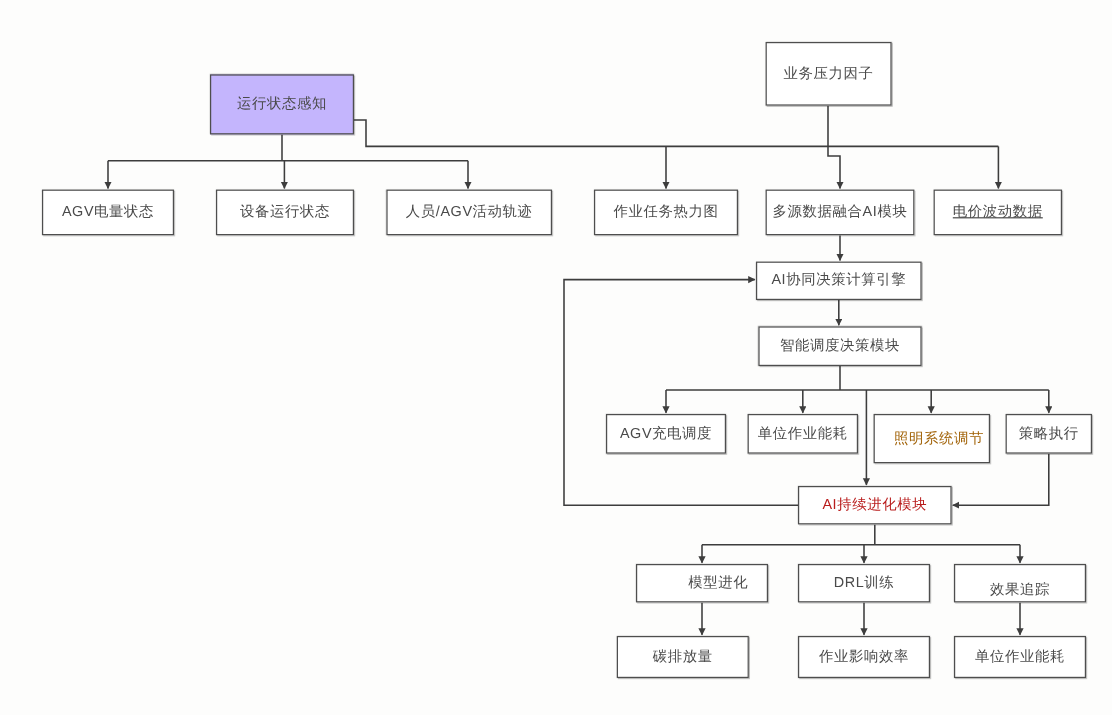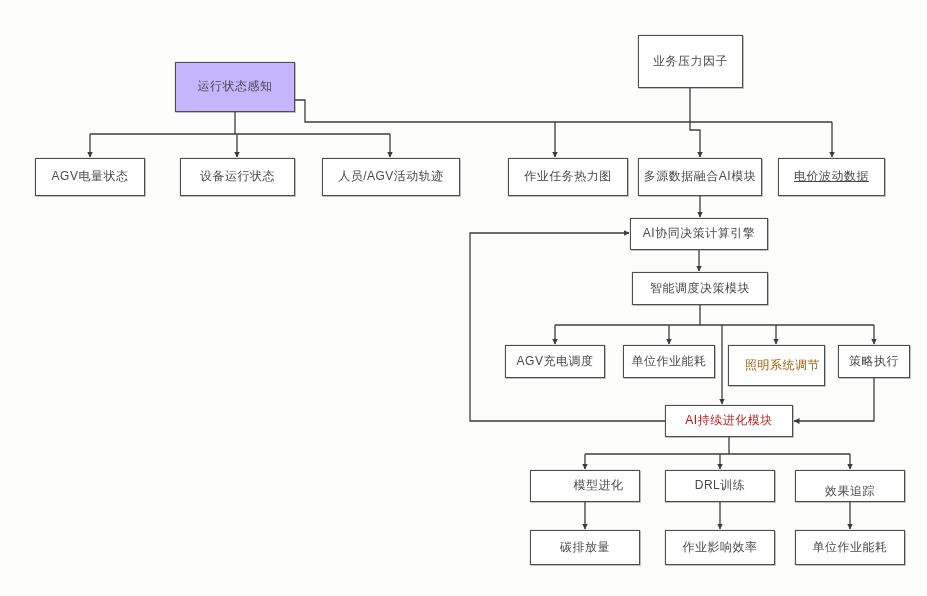--- a/index.html
+++ b/index.html
@@ -88,21 +88,21 @@
       </div>
       <div class="flow-node" style="left: 35px; top: 158px; width: 110px; height: 38px; background: rgb(255, 255, 255); border-color: rgb(78, 78, 78); color: rgb(74, 74, 74);">
         <span>AGV电量状态</span>
       </div>
       <div class="flow-node" style="left: 180px; top: 158px; width: 115px; height: 38px; background: rgb(255, 255, 255); border-color: rgb(78, 78, 78); color: rgb(74, 74, 74);">
         <span>设备运行状态</span>
       </div>
       <div class="flow-node" style="left: 322px; top: 158px; width: 138px; height: 38px; background: rgb(255, 255, 255); border-color: rgb(78, 78, 78); color: rgb(74, 74, 74);">
         <span>人员/AGV活动轨迹</span>
       </div>
-      <div class="flow-node" style="left: 495px; top: 158px; width: 120px; height: 38px; background: rgb(255, 255, 255); border-color: rgb(78, 78, 78); color: rgb(74, 74, 74); margin-left: 13px;">
+      <div class="flow-node" style="left: 495px; top: 158px; width: 120px; height: 38px; background: rgb(255, 255, 255); border-color: rgb(78, 78, 78); color: rgb(74, 74, 74);">
         <span>作业任务热力图</span>
       </div>
       <div class="flow-node" style="left: 638px; top: 158px; width: 124px; height: 38px; background: rgb(255, 255, 255); border-color: rgb(78, 78, 78); color: rgb(74, 74, 74);">
         <span>多源数据融合AI模块</span>
       </div>
       <div class="flow-node" style="left: 778px; top: 158px; width: 107px; height: 38px; background: rgb(255, 255, 255); border-color: rgb(78, 78, 78); color: rgb(74, 74, 74); text-decoration: underline;">
         <span>电价波动数据</span>
       </div>
       <div class="flow-node" style="left: 630px; top: 218px; width: 138px; height: 32px; background: rgb(255, 255, 255); border-color: rgb(78, 78, 78); color: rgb(74, 74, 74);">
         <span>AI协同决策计算引擎</span>
@@ -127,21 +127,21 @@
       </div>
       <div class="flow-node" style="left: 530px; top: 470px; width: 110px; height: 32px; background: rgb(255, 255, 255); border-color: rgb(78, 78, 78); color: rgb(74, 74, 74); padding-left: 31px;">
         <span>模型进化</span>
       </div>
       <div class="flow-node" style="left: 665px; top: 470px; width: 110px; height: 32px; background: rgb(255, 255, 255); border-color: rgb(78, 78, 78); color: rgb(74, 74, 74);">
         <span>DRL训练</span>
       </div>
       <div class="flow-node" style="left: 795px; top: 470px; width: 110px; height: 32px; background: rgb(255, 255, 255); border-color: rgb(78, 78, 78); color: rgb(74, 74, 74); align-items: flex-end;">
         <span>效果追踪</span>
       </div>
-      <div class="flow-node" style="left: 530px; top: 530px; width: 110px; height: 35px; background: rgb(255, 255, 255); border-color: rgb(78, 78, 78); color: rgb(74, 74, 74);">
+      <div class="flow-node" style="left: 514px; top: 530px; width: 110px; height: 35px; background: rgb(255, 255, 255); border-color: rgb(78, 78, 78); color: rgb(74, 74, 74);">
         <span>碳排放量</span>
       </div>
       <div class="flow-node" style="left: 665px; top: 530px; width: 110px; height: 35px; background: rgb(255, 255, 255); border-color: rgb(78, 78, 78); color: rgb(74, 74, 74);">
         <span>作业影响效率</span>
       </div>
       <div class="flow-node" style="left: 795px; top: 530px; width: 110px; height: 35px; background: rgb(255, 255, 255); border-color: rgb(78, 78, 78); color: rgb(74, 74, 74);">
         <span>单位作业能耗</span>
       </div>
     </div>
 </div>

